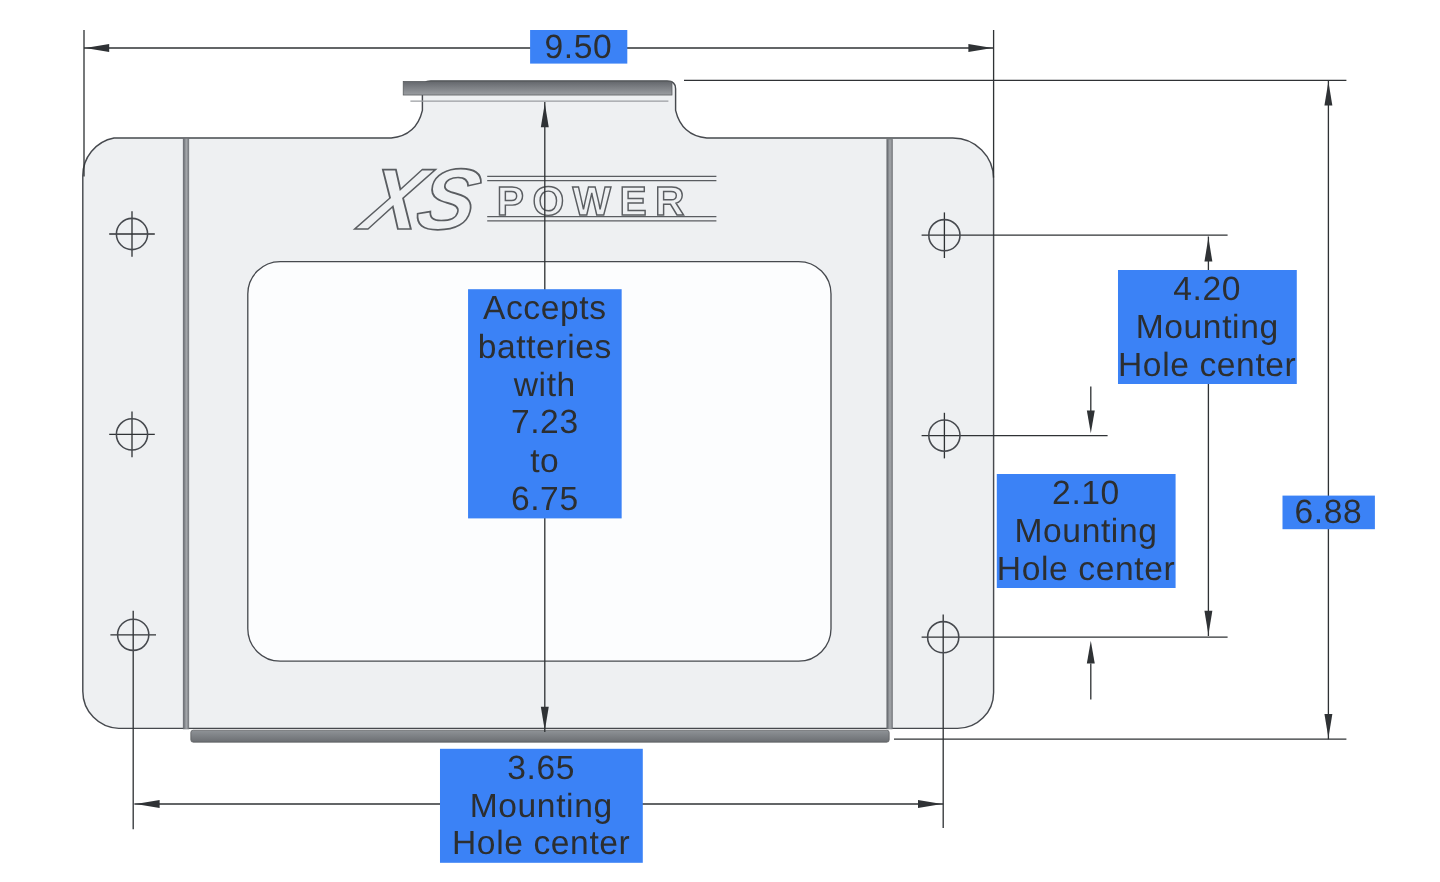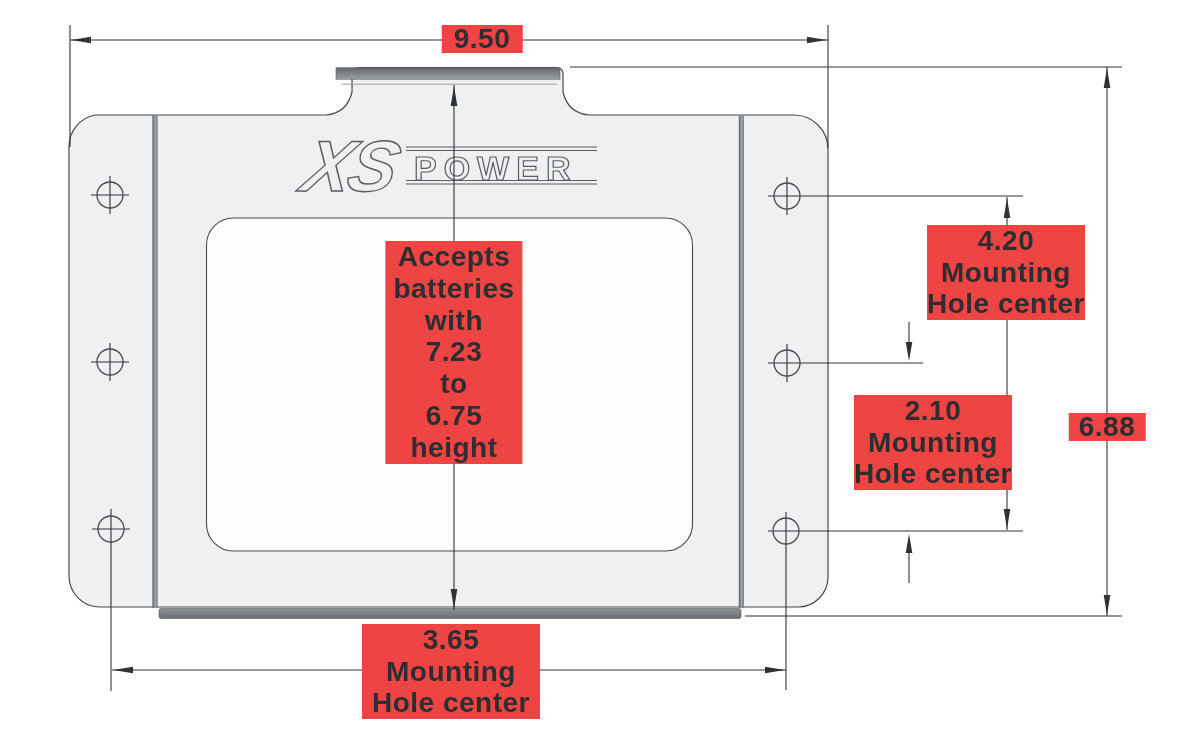--- a/index.html
+++ b/index.html
@@ -7,24 +7,23 @@
           font-family:"Liberation Sans", sans-serif;}
   .canvas svg{position:absolute;left:0;top:0;}
   .dim-label{
     position:absolute;
     font-size:28px;
     line-height:31.5px;
     letter-spacing:0.5px;
     color:#2c2e30;
     text-align:center;
     transform:translateX(-50%);
-    background:#ef4444;
+    background:#3b82f6;
     white-space:nowrap;
     z-index:2;
-    font-weight:bold;
   }
   .single{line-height:28px;padding:0 12px;}
   .pad-side{padding:0 10px;}
   .note-block{line-height:31.8px;padding:0 8px;}
 </style>
 </head>
 <body>
 
 <div class="canvas">
 
@@ -131,35 +130,34 @@
   <div class="dim-label single" style="left:482px;top:25px;">9.50</div>
 
   <div class="dim-label pad-side" style="left:1107px;top:397px;line-height:28px;margin-top:16px;">6.88</div>
 
   <div class="dim-label" style="left:1006px;top:225px;">
     <div>4.20</div>
     <div>Mounting</div>
     <div>Hole center</div>
   </div>
 
-  <div class="dim-label" style="left:905px;top:395px;margin-left:28px;">
+  <div class="dim-label" style="left:905px;top:395px;">
     <div>2.10</div>
     <div>Mounting</div>
     <div>Hole center</div>
   </div>
 
   <div class="dim-label pad-side" style="left:451px;top:624px;">
     <div>3.65</div>
     <div>Mounting</div>
     <div>Hole center</div>
   </div>
 
   <div class="dim-label note-block" style="left:454px;top:241px;">
     <div>Accepts</div>
     <div>batteries</div>
     <div>with</div>
     <div>7.23</div>
     <div>to</div>
     <div>6.75</div>
-    <div>height</div>
   </div>
 
 </div>
 
 </body></html>

